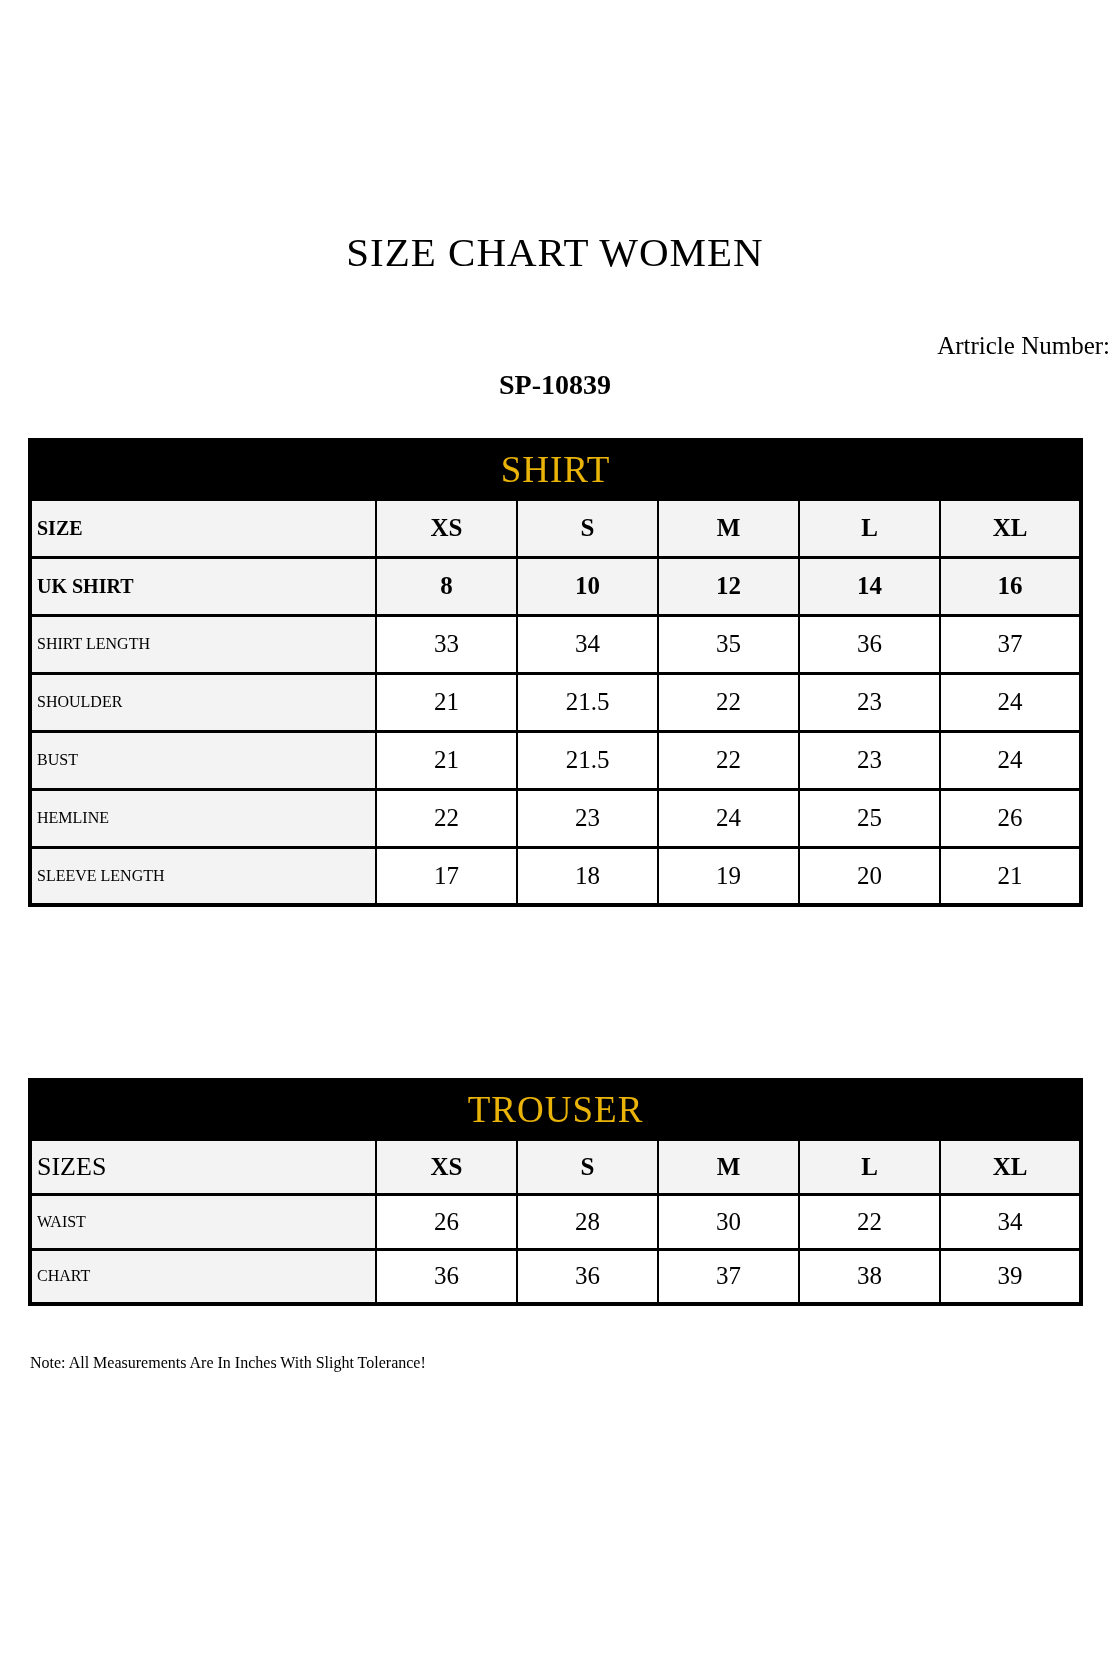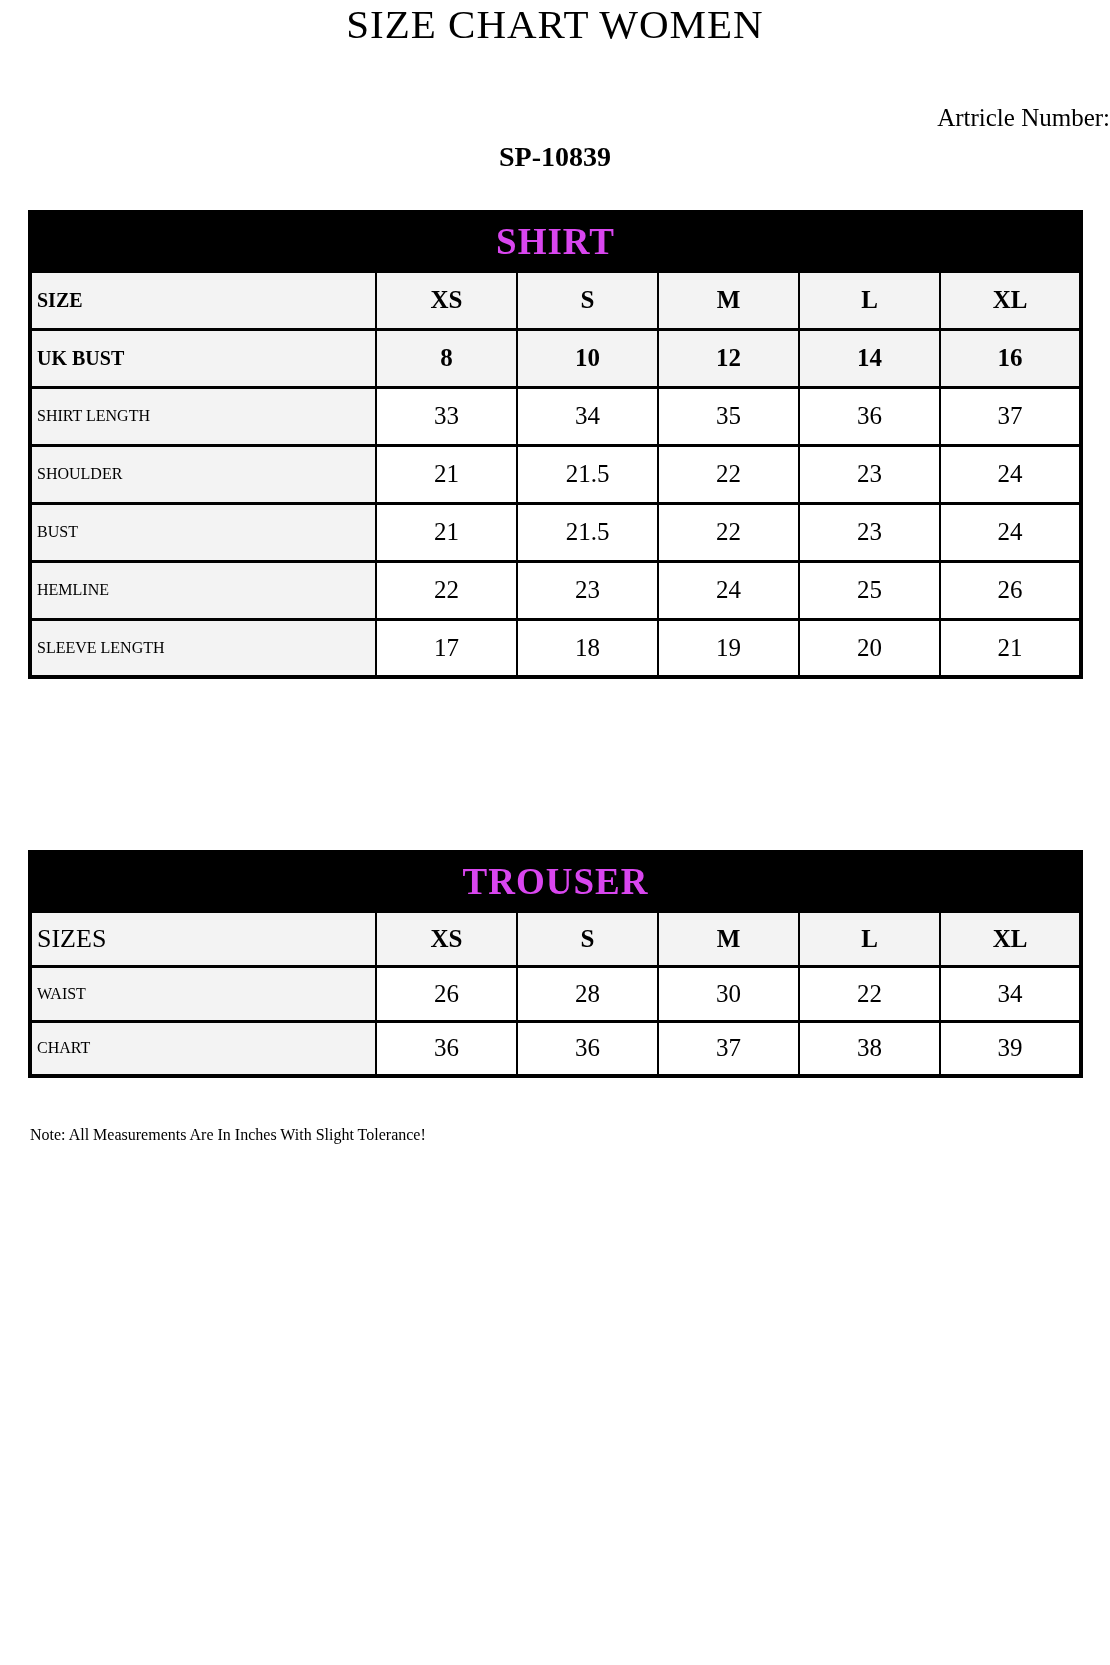--- a/index.html
+++ b/index.html
@@ -5,20 +5,21 @@
   * { margin: 0; padding: 0; box-sizing: border-box; }
   html, body {
     width: 1110px;
     background: #ffffff;
     font-family: "Liberation Serif", "DejaVu Serif", serif;
     color: #000000;
   }
   body { height: 1665px; overflow: hidden; }
 
   .page-title {
+    margin-top: 228px;
     text-align: center;
     font-size: 41px;
     line-height: 48px;
     font-weight: normal;
     letter-spacing: 1px;
   }
   .article-label {
     margin-top: 57px;
     text-align: right;
     font-size: 25px;
@@ -40,22 +41,22 @@
     border: 4px solid #000000;
   }
   table.shirt-table { margin-top: 37px; }
   table.trouser-table { margin-top: 171px; }
 
   .size-table col.c-label { width: 346px; }
   .size-table col.c-size  { width: 141px; }
 
   .size-table th.banner {
     background: #000000;
-    color: #d946ef;
-    font-weight: bold;
+    color: #eab308;
+    font-weight: normal;
     font-size: 37px;
     height: 59px;
     text-align: center;
     vertical-align: middle;
     letter-spacing: 1px;
   }
 
   .size-table td {
     border: 2px solid #000000;
     border-top-width: 3px;
@@ -117,21 +118,21 @@
     </tr>
     <tr class="shade bold-all">
       <td class="label">SIZE</td>
       <td class="val">XS</td>
       <td class="val">S</td>
       <td class="val">M</td>
       <td class="val">L</td>
       <td class="val">XL</td>
     </tr>
     <tr class="shade bold-all">
-      <td class="label">UK BUST</td>
+      <td class="label">UK SHIRT</td>
       <td class="val">8</td>
       <td class="val">10</td>
       <td class="val">12</td>
       <td class="val">14</td>
       <td class="val">16</td>
     </tr>
     <tr class="measure">
       <td class="label">SHIRT LENGTH</td>
       <td class="val">33</td>
       <td class="val">34</td>

